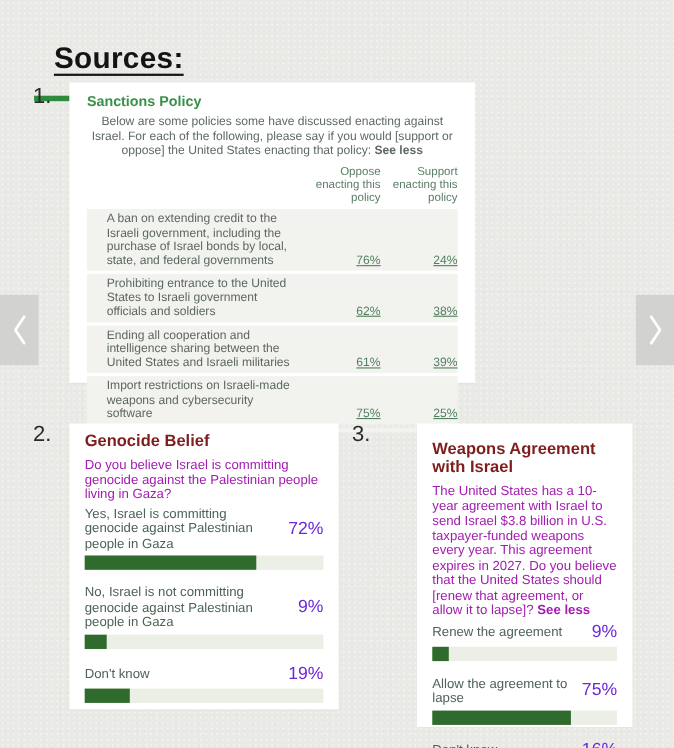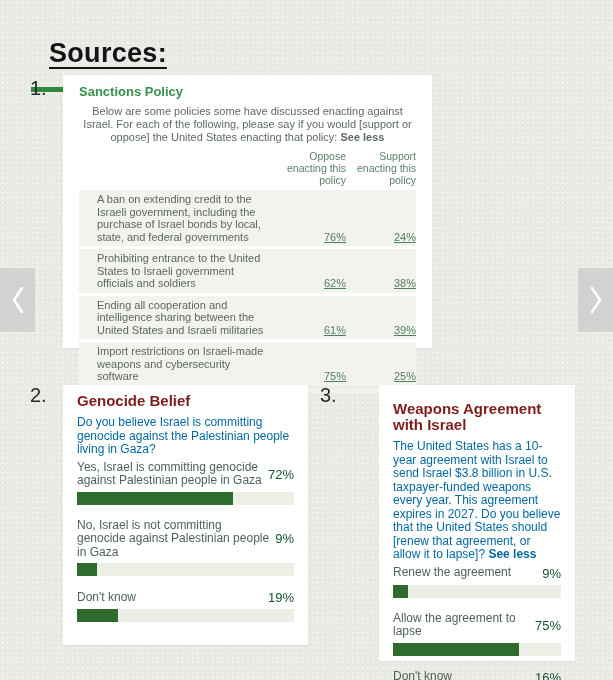--- a/index.html
+++ b/index.html
@@ -34,26 +34,26 @@
   .thead{display:flex;font-size:10.5px;line-height:12px;color:#5c7f68;margin-bottom:4px;}
   .cl{flex:1;text-align:left;padding-right:6px;padding-left:18px;}
   .cv{width:62px;text-align:right;margin-left:8px;}
   .trow{display:flex;background:#f2f2ef;margin-bottom:3px;padding:3px 0;font-size:11px;line-height:12.5px;}
   .trow .cl{color:#5c685f;}
   .trow .cv{color:#52805f;align-self:flex-end;text-decoration:underline;}
   .strip{height:4px;background:#f2f2ef;}
 
   
   .barcard h2{margin:0 0 7px;font-size:15px;line-height:16px;color:#7f1d1d;font-weight:bold;}
-  .q{margin:0;font-size:12px;line-height:13.5px;color:#0369a1;}
+  .q{margin:0;font-size:12px;line-height:13.5px;color:#a21caf;}
   .bar-row{margin-top:14px;}
   .bar-row.first{margin-top:4px;}
   .bar-head{display:flex;align-items:center;}
   .bar-label{flex:1;font-size:12px;line-height:13.5px;color:#4d6356;}
-  .bar-val{font-size:13px;color:#14532d;margin-left:6px;white-space:nowrap;}
+  .bar-val{font-size:16px;color:#6d28d9;margin-left:6px;white-space:nowrap;}
   .track{height:13px;background:#ecefe5;margin-top:4px;}
   .fill{height:100%;background:#2e6b2c;}
 
   
   .arrow{position:absolute;top:268px;width:35px;height:64px;background:#d2d2d0;
     display:flex;align-items:center;justify-content:center;cursor:pointer;}
   .arrow.left{left:0;}
   .arrow.right{right:0;}
 </style>
 </head>

